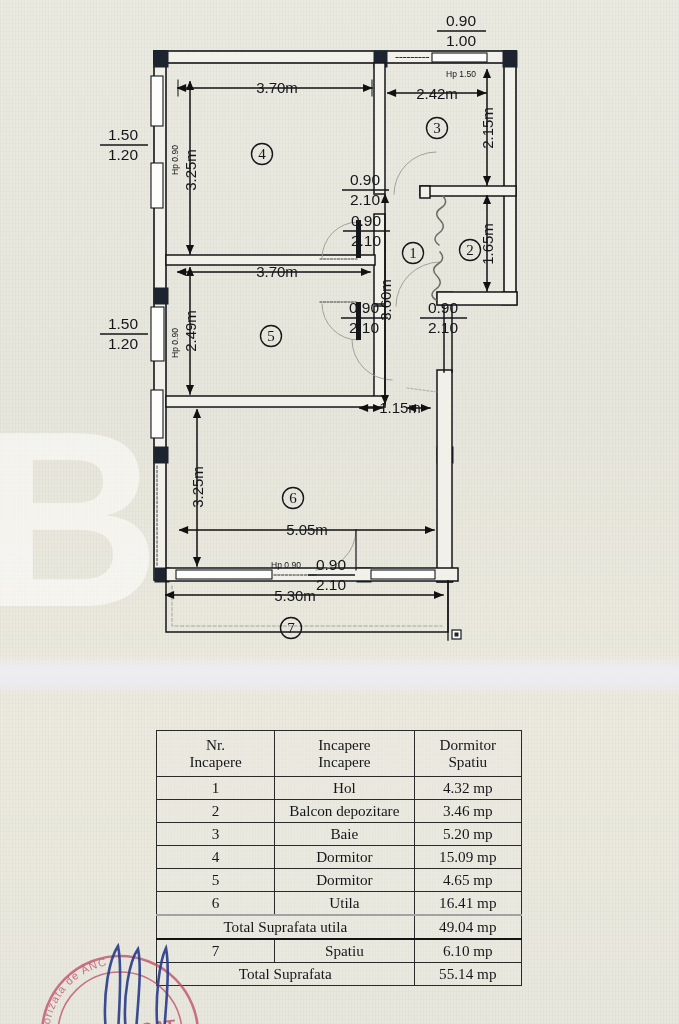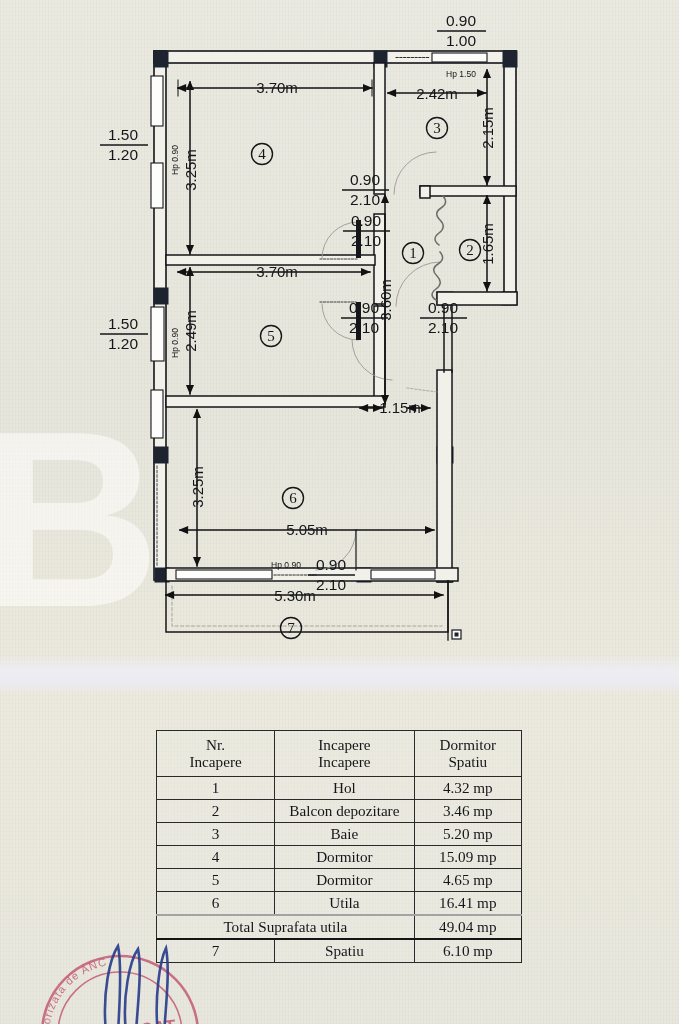--- a/index.html
+++ b/index.html
@@ -333,20 +333,24 @@
       </tr>
       <tr class="total-row">
         <td colspan="2">Total Suprafata utila</td>
         <td>49.04 mp</td>
       </tr>
       <tr class="sep-row">
         <td>7</td>
         <td>Spatiu</td>
         <td>6.10 mp</td>
       </tr>
+      <tr>
+        <td colspan="2">Total Suprafata</td>
+        <td>55.14 mp</td>
+      </tr>
     </tbody>
   </table>
 </div>
 
 <svg id="stamp" viewBox="0 0 200 200" xmlns="http://www.w3.org/2000/svg">
   <g stroke="#c0506b" fill="none" opacity="0.78">
     <circle cx="92" cy="96" r="78" stroke-width="2.6"></circle>
     <circle cx="92" cy="96" r="62" stroke-width="1.6"></circle>
   </g>
   <defs>

